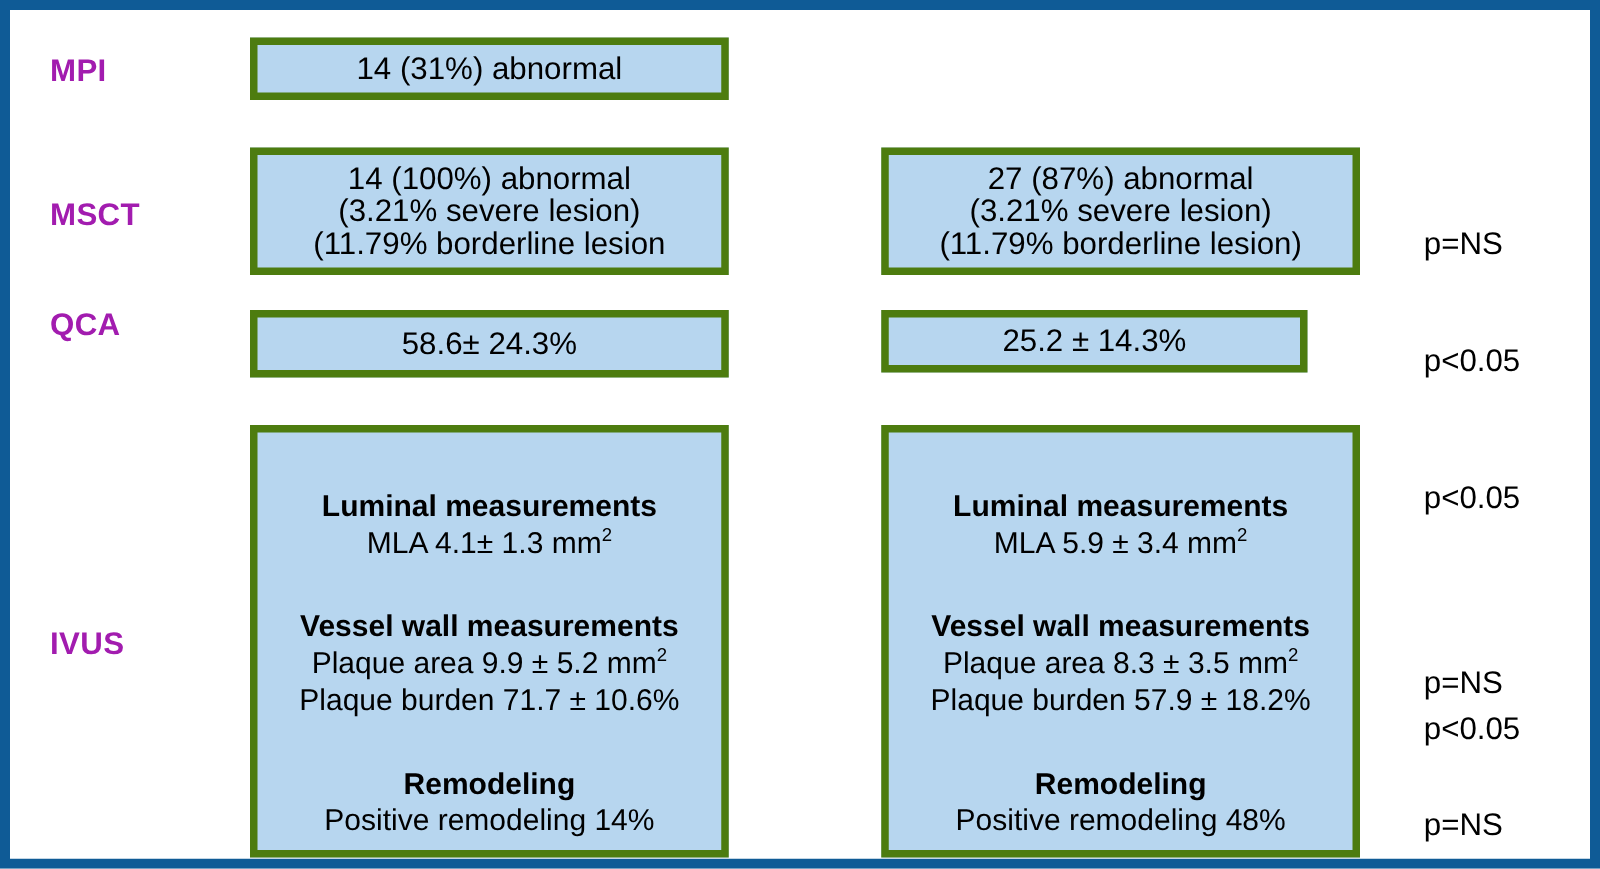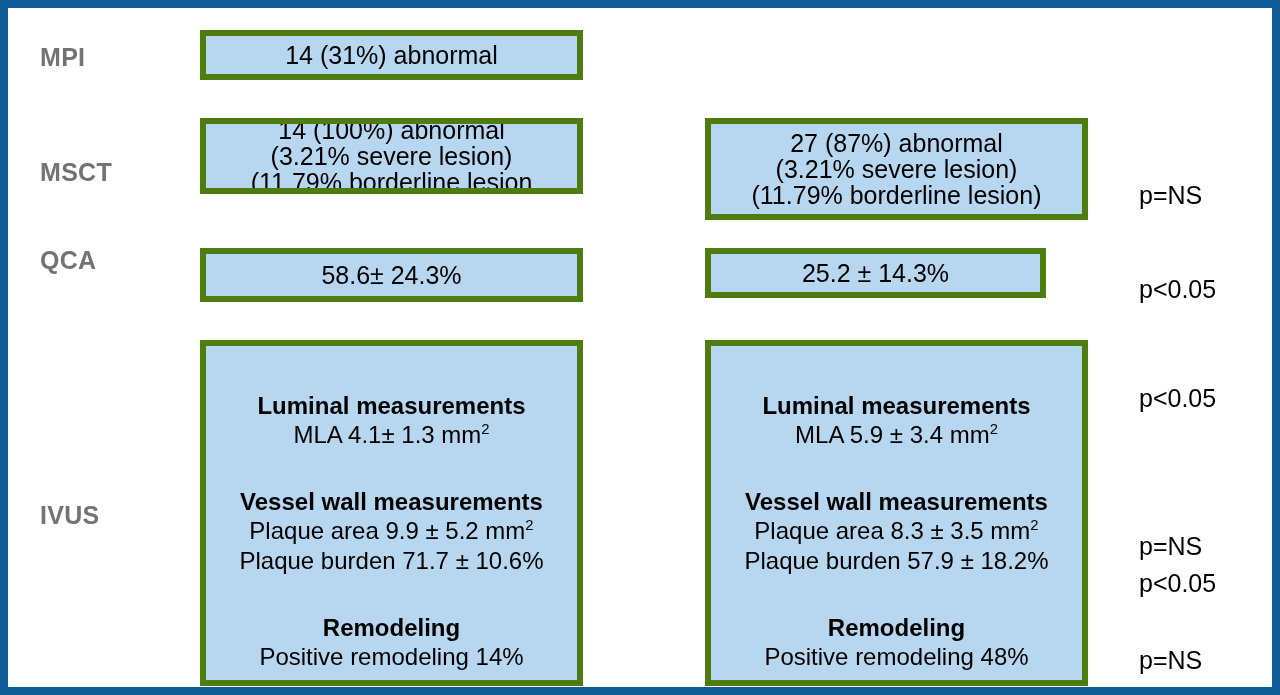--- a/index.html
+++ b/index.html
@@ -22,21 +22,21 @@
   .grid {
     position: absolute;
     left: 0; top: 0;
     width: 1264px;
     height: 679px;
   }
   
   .row-label {
     position: absolute;
     font-weight: bold;
-    color: #737373;
+    color: #a21caf;
     font-size: 25px;
     letter-spacing: 0.3px;
     line-height: 1;
     white-space: nowrap;
   }
   
   .box {
     position: absolute;
     background: #b7d6ef;
     border: 6px solid #4d7c0f;
@@ -81,21 +81,21 @@
 
     <div class="row-label" style="left:32px; top:37px;">MPI</div>
 
     <div class="box f-single" style="left:192px; top:22px; width:383px; height:50px;">
       <span class="line">14 (31%) abnormal</span>
     </div>
 
 
     <div class="row-label" style="left:32px; top:152px;">MSCT</div>
 
-    <div class="box f-multi" style="left:192px; top:110px; width:383px; height:76px;">
+    <div class="box f-multi" style="left:192px; top:110px; width:383px; height:102px;">
       <span class="line">14 (100%) abnormal</span>
       <span class="line">(3.21% severe lesion)</span>
       <span class="line">(11.79% borderline lesion</span>
     </div>
 
     <div class="box f-multi" style="left:697px; top:110px; width:383px; height:102px;">
       <span class="line">27 (87%) abnormal</span>
       <span class="line">(3.21% severe lesion)</span>
       <span class="line">(11.79% borderline lesion)</span>
     </div>

